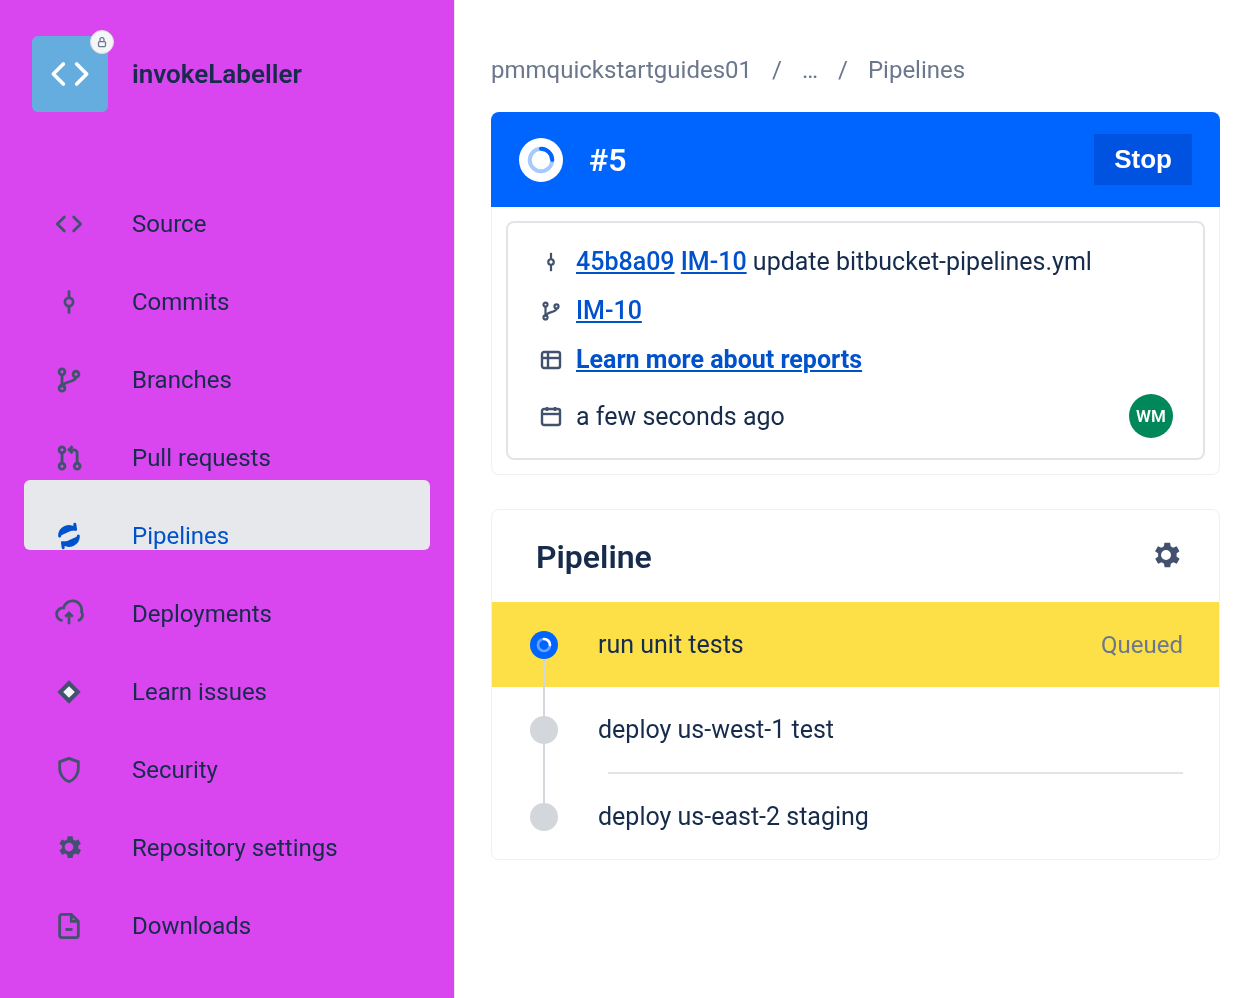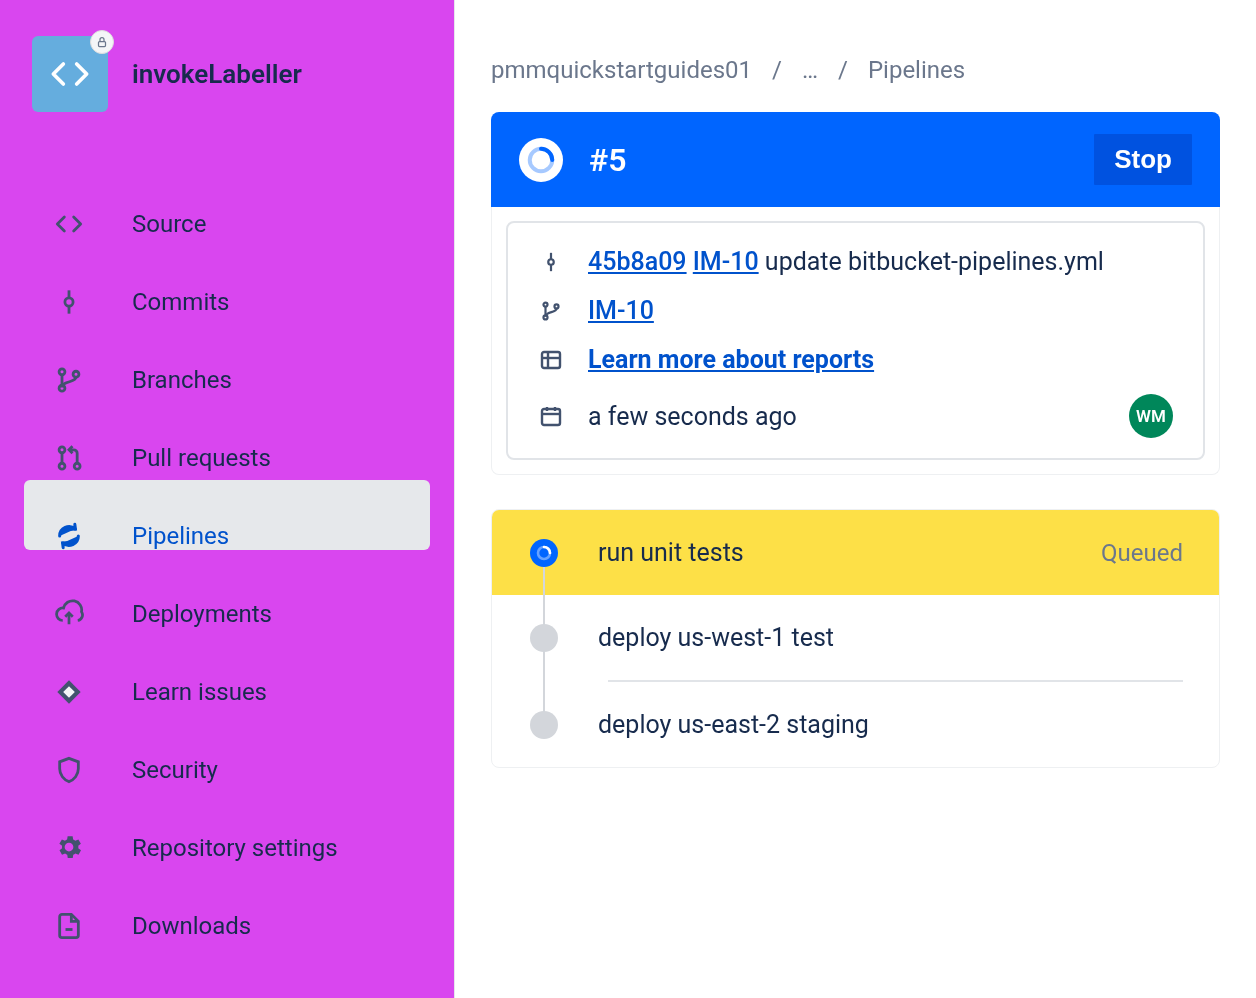--- a/index.html
+++ b/index.html
@@ -129,21 +129,21 @@
     border-radius: 0 0 8px 8px;
     padding: 14px;
     border: 1px solid #eef0f2;
     border-top: none;
     margin-bottom: 34px;
   }
   .meta-list { padding: 24px 30px 20px 30px; }
   .meta-row {
     display: flex;
     align-items: center;
-    gap: 24px;
+    gap: 12px;
     font-size: 25px;
     margin-bottom: 20px;
     color: #172B4D;
   }
   .meta-row:last-child { margin-bottom: 0; }
   .meta-icon { width: 26px; display:flex; align-items:center; justify-content:center; }
   .link { color: #0052CC; font-weight: 500; }
   .link-bold { color: #0052CC; font-weight: 700; }
   .time-row { display:flex; align-items:center; }
   .time-row .spacer { flex:1; }
@@ -398,20 +398,28 @@
           </span>
           <span>a few seconds ago</span>
           <span class="spacer"></span>
           <span class="user-badge">WM</span>
         </div>
       </div>
     </div>
   </div>
 
   <div class="panel">
+    <div class="panel-header">
+      <div class="panel-title">Pipeline</div>
+      <span class="gear-btn">
+        <svg width="34" height="34" viewBox="0 0 24 24" fill="#42526E">
+            <path d="M19.4 13a7.8 7.8 0 0 0 .1-1 7.8 7.8 0 0 0-.1-1l2.1-1.6-2-3.5-2.5 1a7.6 7.6 0 0 0-1.7-1l-.4-2.6h-4l-.4 2.6a7.6 7.6 0 0 0-1.7 1l-2.5-1-2 3.5L6.5 11a7.8 7.8 0 0 0-.1 1 7.8 7.8 0 0 0 .1 1l-2.1 1.6 2 3.5 2.5-1a7.6 7.6 0 0 0 1.7 1l.4 2.6h4l.4-2.6a7.6 7.6 0 0 0 1.7-1l2.5 1 2-3.5Zm-7.4 2.5A3.5 3.5 0 1 1 15.5 12 3.5 3.5 0 0 1 12 15.5Z"></path>
+          </svg>
+      </span>
+    </div>
     <div class="step-list">
 
       <div class="step active">
         <span class="connector" style="top:56px; bottom:-40px;"></span>
         <span class="step-status running">
           <svg width="18" height="18" viewBox="0 0 24 24" fill="none" stroke="#fff" stroke-width="3.5" stroke-linecap="round">
               <circle cx="12" cy="12" r="8" stroke-opacity="0.4"></circle>
               <path d="M12 4a8 8 0 0 1 8 8"></path>
             </svg>
         </span>

